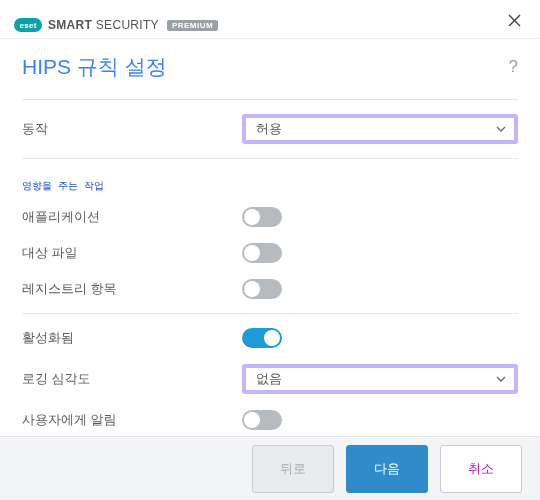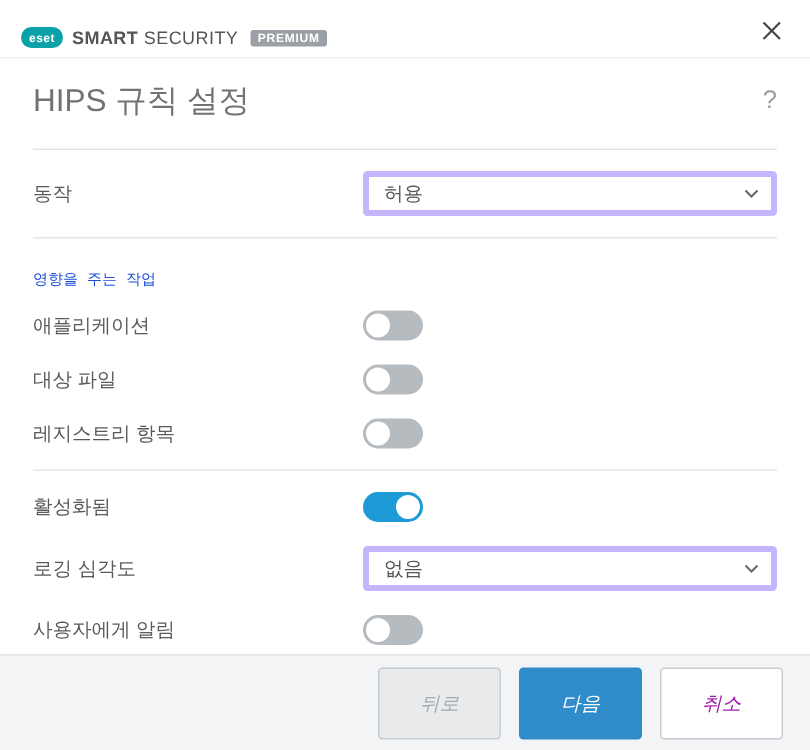--- a/index.html
+++ b/index.html
@@ -39,21 +39,21 @@
     margin-left: auto;
     width: 24px; height: 24px;
     display: flex; align-items: center; justify-content: center;
     cursor: pointer;
   }
   .close-btn svg { stroke: #444; }
 
   .content { padding: 14px 22px 0 22px; }
 
   .title-row { display: flex; align-items: center; margin-bottom: 18px; }
-  .page-title { font-size: 21px; color: #737373; font-weight: 400; }
+  .page-title { font-size: 21px; color: #3b82f6; font-weight: 400; }
   .help-btn {
     margin-left: auto;
     font-size: 17px; color: #9aa0a6;
     cursor: pointer;
   }
 
   .form-row {
     display: flex; align-items: center;
     padding: 8px 0;
   }
@@ -128,21 +128,20 @@
   }
   .btn {
     min-width: 82px; height: 48px;
     border-radius: 3px;
     border: 1px solid #c8ccd0;
     background: #fff;
     font-size: 13px;
     display: flex; align-items: center; justify-content: center;
     cursor: pointer;
     color: #5a5a5a;
-    font-style: italic;
   }
   .btn.disabled {
     background: #e8eaec;
     color: #a6aab0;
     cursor: default;
   }
   .btn.primary {
     background: #2f8bc9;
     border-color: #2f8bc9;
     color: #fff;

